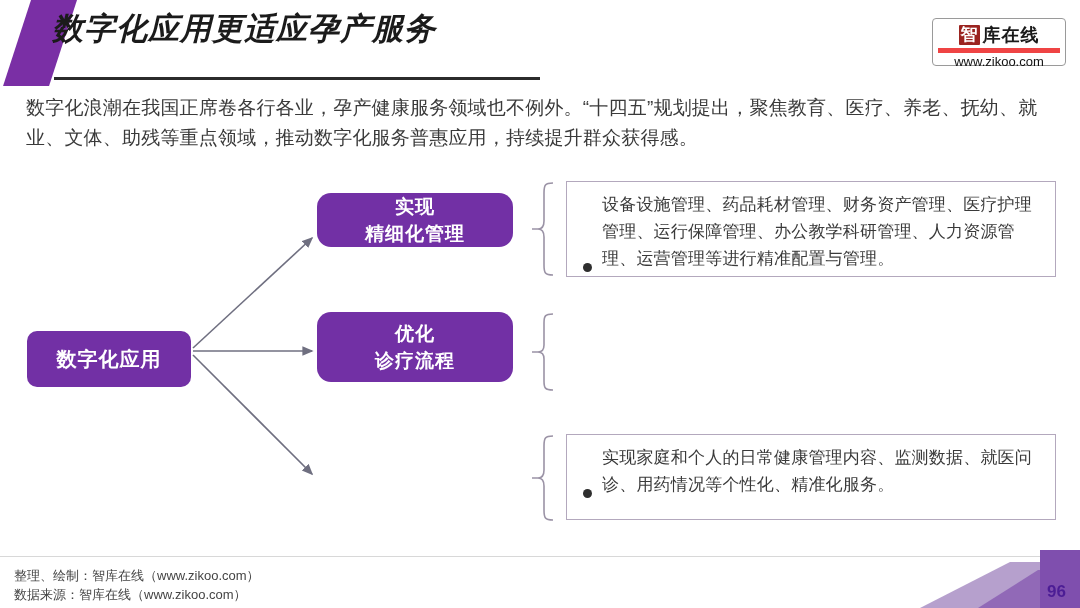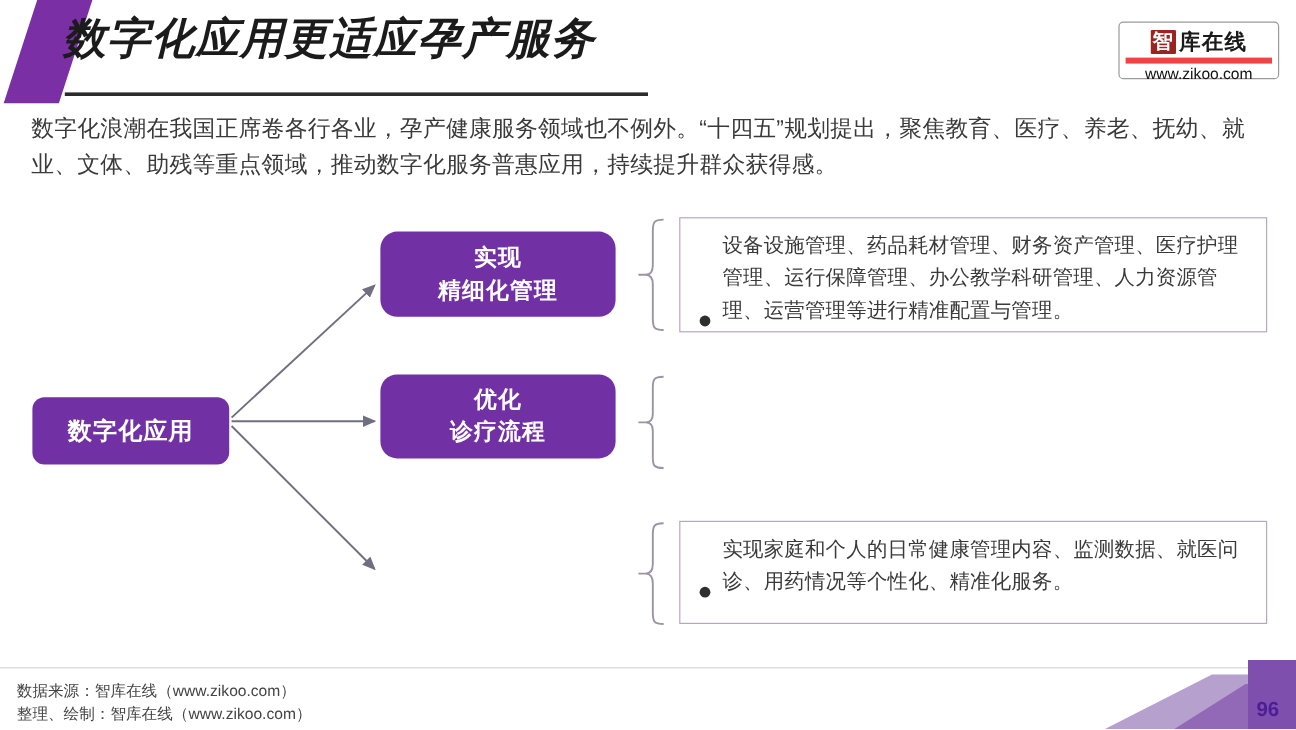--- a/index.html
+++ b/index.html
@@ -25,21 +25,21 @@
     top: -6px;
     width: 46px;
     height: 92px;
     background: #7A2FA5;
     transform: skewX(-18deg);
   }
   .hdr-title {
     position: absolute;
     left: 52px;
     top: 12px;
-    font-size: 36px;
+    font-size: 31px;
     font-weight: bold;
     font-style: italic;
     color: #1b1b1b;
     letter-spacing: 1px;
     line-height: 1.1;
     white-space: nowrap;
   }
   .hdr-underline {
     position: absolute;
     left: 54px;
@@ -138,21 +138,21 @@
     font-size: 19px;
     font-weight: bold;
     display: flex;
     flex-direction: column;
     align-items: center;
     justify-content: center;
     letter-spacing: 1px;
     line-height: 27px;
     text-align: center;
   }
-  .node-mid.m1 { top: 193px; height: 71px; }
+  .node-mid.m1 { top: 193px; height: 54px; }
   .node-mid.m2 { top: 312px; height: 70px; }
   .node-mid.m3 { top: 442px; height: 74px; }
 
   .brace {
     position: absolute;
     width: 26px;
     color: #8a8a9a;
     font-size: 0;
   }
   .brace svg { display: block; }
@@ -302,22 +302,22 @@
   </div>
   <div class="content-box c3">
     <div class="bullet-row">
       <span class="bullet-dot"></span>
       <span class="bullet-text">实现家庭和个人的日常健康管理内容、监测数据、就医问诊、用药情况等个性化、精准化服务。</span>
     </div>
   </div>
 
   <div class="foot-rule"></div>
   <div class="footer">
+    <div>整理、绘制：智库在线（www.zikoo.com）</div>
     <div>数据来源：智库在线（www.zikoo.com）</div>
-    <div>整理、绘制：智库在线（www.zikoo.com）</div>
   </div>
 
   <div class="corner">
     <svg width="160" height="58" viewBox="0 0 160 58" xmlns="http://www.w3.org/2000/svg">
       <polygon points="0,58 90,12 160,12 160,58" fill="#a98fc4" opacity="0.85"></polygon>
       <polygon points="58,58 118,20 160,20 160,58" fill="#8d63b5" opacity="0.9"></polygon>
       <polygon points="120,0 160,0 160,58 120,58" fill="#7f4fae"></polygon>
     </svg>
   </div>
   <div class="pagenum">96</div>

